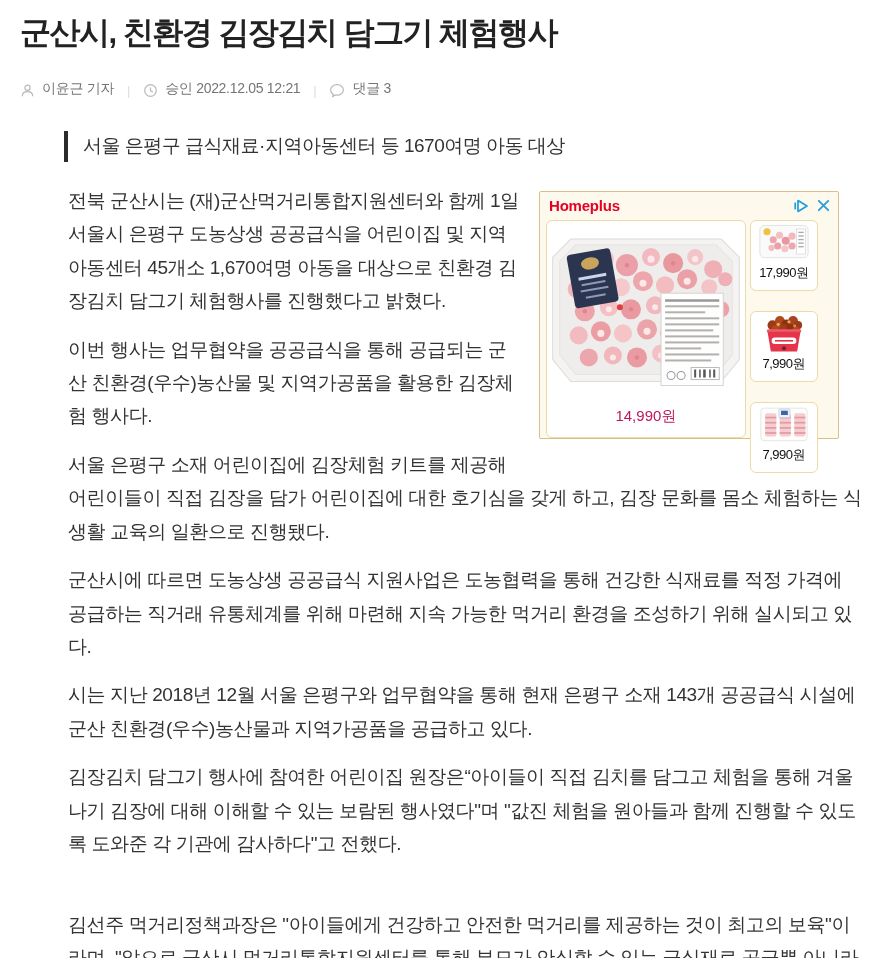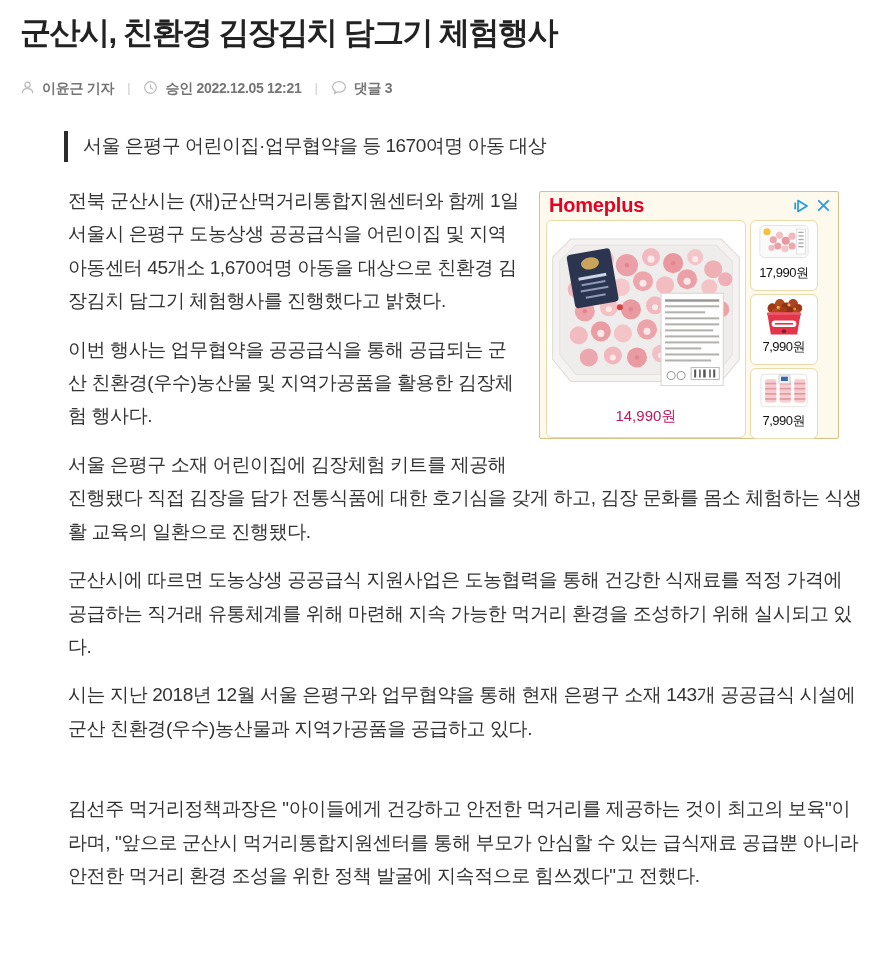--- a/index.html
+++ b/index.html
@@ -1,41 +1,41 @@
 <!DOCTYPE html>
 <html><head>
 <meta charset="utf-8">
 <style>
   html,body{margin:0;padding:0;background:#fff;width:881px;height:958px;overflow:hidden;}
   body{font-family:"Liberation Sans","DejaVu Sans",sans-serif;color:#333;}
   .page{padding:10px 18px 0 20px;}
 
   .title{font-size:31px;font-weight:700;color:#222;margin:4px 0 0;letter-spacing:-1.5px;line-height:1.25;}
 
-  .byline{margin-top:27px;display:flex;align-items:flex-start;font-size:14px;color:#757575;letter-spacing:-0.3px;font-weight:bold;}
+  .byline{margin-top:27px;display:flex;align-items:flex-end;font-size:14px;color:#757575;letter-spacing:-0.3px;}
   .byline .icn{display:inline-flex;margin-right:7px;}
   .byline .icn svg{display:block;stroke:#b9b9b9;stroke-width:1.2;fill:none;}
   .byline .sep{color:#dcdcdc;margin:0 13px;font-size:13px;}
 
   .subheading{margin:33px 0 0 44px;border-left:4px solid #2b2b2b;padding:2px 0 3px 15px;font-size:19px;color:#333;letter-spacing:-0.5px;}
 
   .article-body{margin:22px 0 0 48px;font-size:19px;line-height:1.76;color:#333;letter-spacing:-0.4px;}
   .article-body p{margin:0 0 15px;}
   .article-body p.gap-top{margin-top:47px;}
 
   
   .ad{float:right;width:300px;height:248px;margin:7px 24px 14px 16px;background:#fdf9ec;border:1px solid #d9c084;border-radius:2px;box-sizing:border-box;}
   .ad-header{height:22px;display:flex;align-items:center;padding:3px 8px 0 9px;}
-  .ad-brand{color:#e60023;font-weight:bold;font-size:20px;letter-spacing:-0.2px;}
+  .ad-brand{color:#e60023;font-weight:bold;font-size:15px;letter-spacing:-0.2px;}
   .ad-ctrls{margin-left:auto;display:flex;align-items:center;gap:7px;}
   .ad-ctrls svg{display:block;cursor:pointer;}
   .ad-grid{display:flex;gap:4px;padding:3px 4px 6px 6px;box-sizing:border-box;}
   .ad-card{background:#fff;border:1px solid #ecdaa8;border-radius:6px;box-sizing:border-box;display:flex;flex-direction:column;align-items:center;justify-content:flex-end;overflow:hidden;}
   .ad-main{width:218px;height:218px;}
-  .ad-side{display:flex;flex-direction:column;gap:3px;width:92px;}
+  .ad-side{display:flex;flex-direction:column;gap:20px;width:92px;}
   .ad-side .ad-card{width:68px;height:71px;}
   .ad-price-main{font-size:15px;color:#be185d;padding:2px 0 7px;letter-spacing:0;}
   .ad-price{font-size:13px;color:#111;padding:0 0 5px;letter-spacing:-0.5px;}
   .ad-card svg{display:block;}
 </style>
 </head>
 <body>
 
 <div class="page">
 
@@ -60,21 +60,21 @@
     <span class="sep">|</span>
     <span class="icn">
       <svg width="16" height="15" viewBox="0 0 16 15">
           <path d="M8 1.7 C4.4 1.7 1.6 4 1.6 6.9 C1.6 8.7 2.7 10.2 4.3 11.2 L3.7 13.5 L6.4 12 C6.9 12.1 7.4 12.2 8 12.2 C11.6 12.2 14.4 9.9 14.4 6.9 C14.4 4 11.6 1.7 8 1.7 Z"></path>
         </svg>
     </span>
     <span>댓글 3</span>
   </div>
 
   <div class="subheading">
-    <span>서울 은평구 어린이집·업무협약을 등 1670여명 아동 대상</span>
+    <span>서울 은평구 급식재료·지역아동센터 등 1670여명 아동 대상</span>
   </div>
 
   <div class="article-body">
 
     <div class="ad">
       <div class="ad-header">
         <span class="ad-brand">Homeplus</span>
         <span class="ad-ctrls">
           <span>
             <svg width="17" height="16" viewBox="0 0 17 16">
@@ -251,20 +251,21 @@
               <rect x="28.5" y="9" width="8" height="5" fill="#3b66a8"></rect>
             </svg>
             <div class="ad-price">7,990원</div>
           </div>
         </div>
       </div>
     </div>
 
     <p>전북 군산시는 (재)군산먹거리통합지원센터와 함께 1일 서울시 은평구 도농상생 공공급식을 어린이집 및 지역아동센터 45개소 1,670여명 아동을 대상으로 친환경 김장김치 담그기 체험행사를 진행했다고 밝혔다.</p>
     <p>이번 행사는 업무협약을 공공급식을 통해 공급되는 군산 친환경(우수)농산물 및 지역가공품을 활용한 김장체험 행사다.</p>
-    <p>서울 은평구 소재 어린이집에 김장체험 키트를 제공해 진행됐다 직접 김장을 담가 전통식품에 대한 호기심을 갖게 하고, 김장 문화를 몸소 체험하는 식생활 교육의 일환으로 진행됐다.</p>
+    <p>서울 은평구 소재 어린이집에 김장체험 키트를 제공해 어린이들이 직접 김장을 담가 어린이집에 대한 호기심을 갖게 하고, 김장 문화를 몸소 체험하는 식생활 교육의 일환으로 진행됐다.</p>
     <p>군산시에 따르면 도농상생 공공급식 지원사업은 도농협력을 통해 건강한 식재료를 적정 가격에 공급하는 직거래 유통체계를 위해 마련해 지속 가능한 먹거리 환경을 조성하기 위해 실시되고 있다.</p>
     <p>시는 지난 2018년 12월 서울 은평구와 업무협약을 통해 현재 은평구 소재 143개 공공급식 시설에 군산 친환경(우수)농산물과 지역가공품을 공급하고 있다.</p>
+    <p>김장김치 담그기 행사에 참여한 어린이집 원장은“아이들이 직접 김치를 담그고 체험을 통해 겨울나기 김장에 대해 이해할 수 있는 보람된 행사였다"며 "값진 체험을 원아들과 함께 진행할 수 있도록 도와준 각 기관에 감사하다"고 전했다.</p>
     <p class="gap-top">김선주 먹거리정책과장은 "아이들에게 건강하고 안전한 먹거리를 제공하는 것이 최고의 보육"이라며, "앞으로 군산시 먹거리통합지원센터를 통해 부모가 안심할 수 있는 급식재료 공급뿐 아니라 안전한 먹거리 환경 조성을 위한 정책 발굴에 지속적으로 힘쓰겠다"고 전했다.</p>
 
   </div>
 
 </div>
 
 </body></html>

